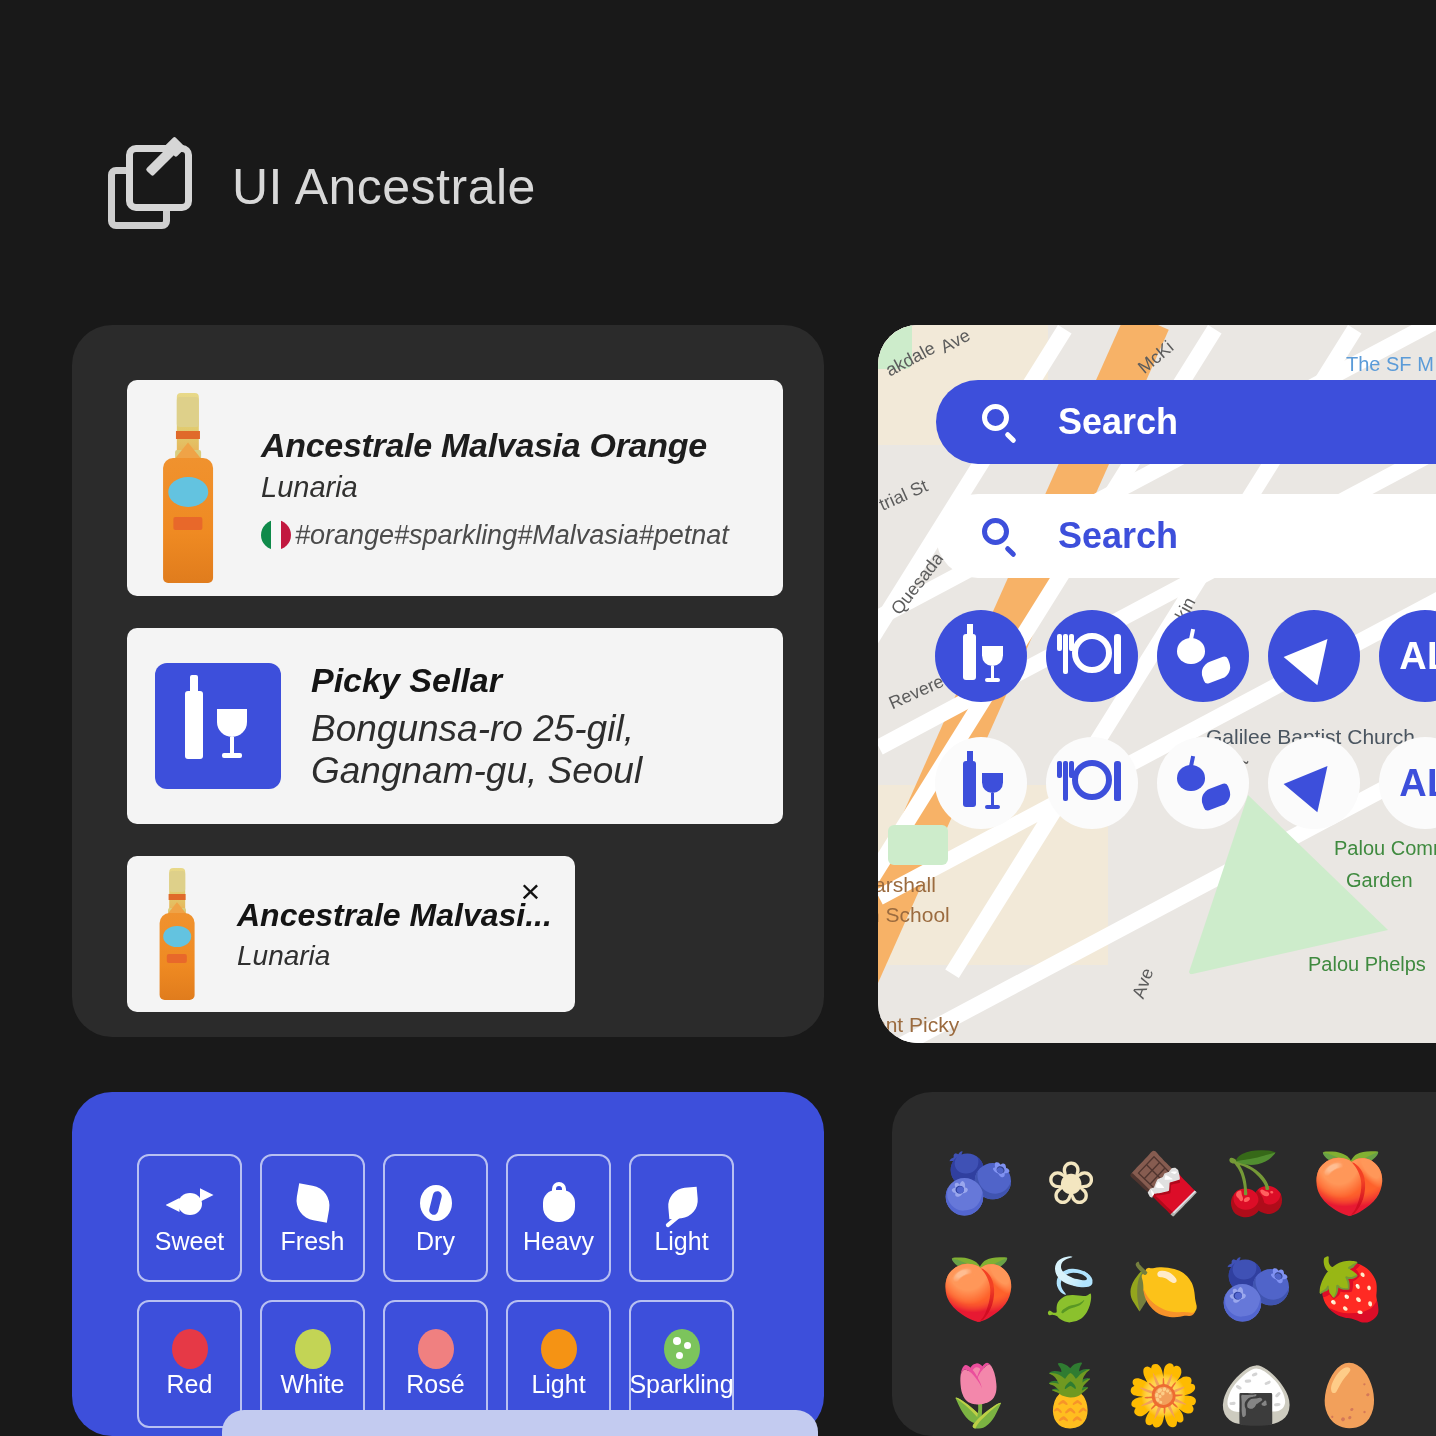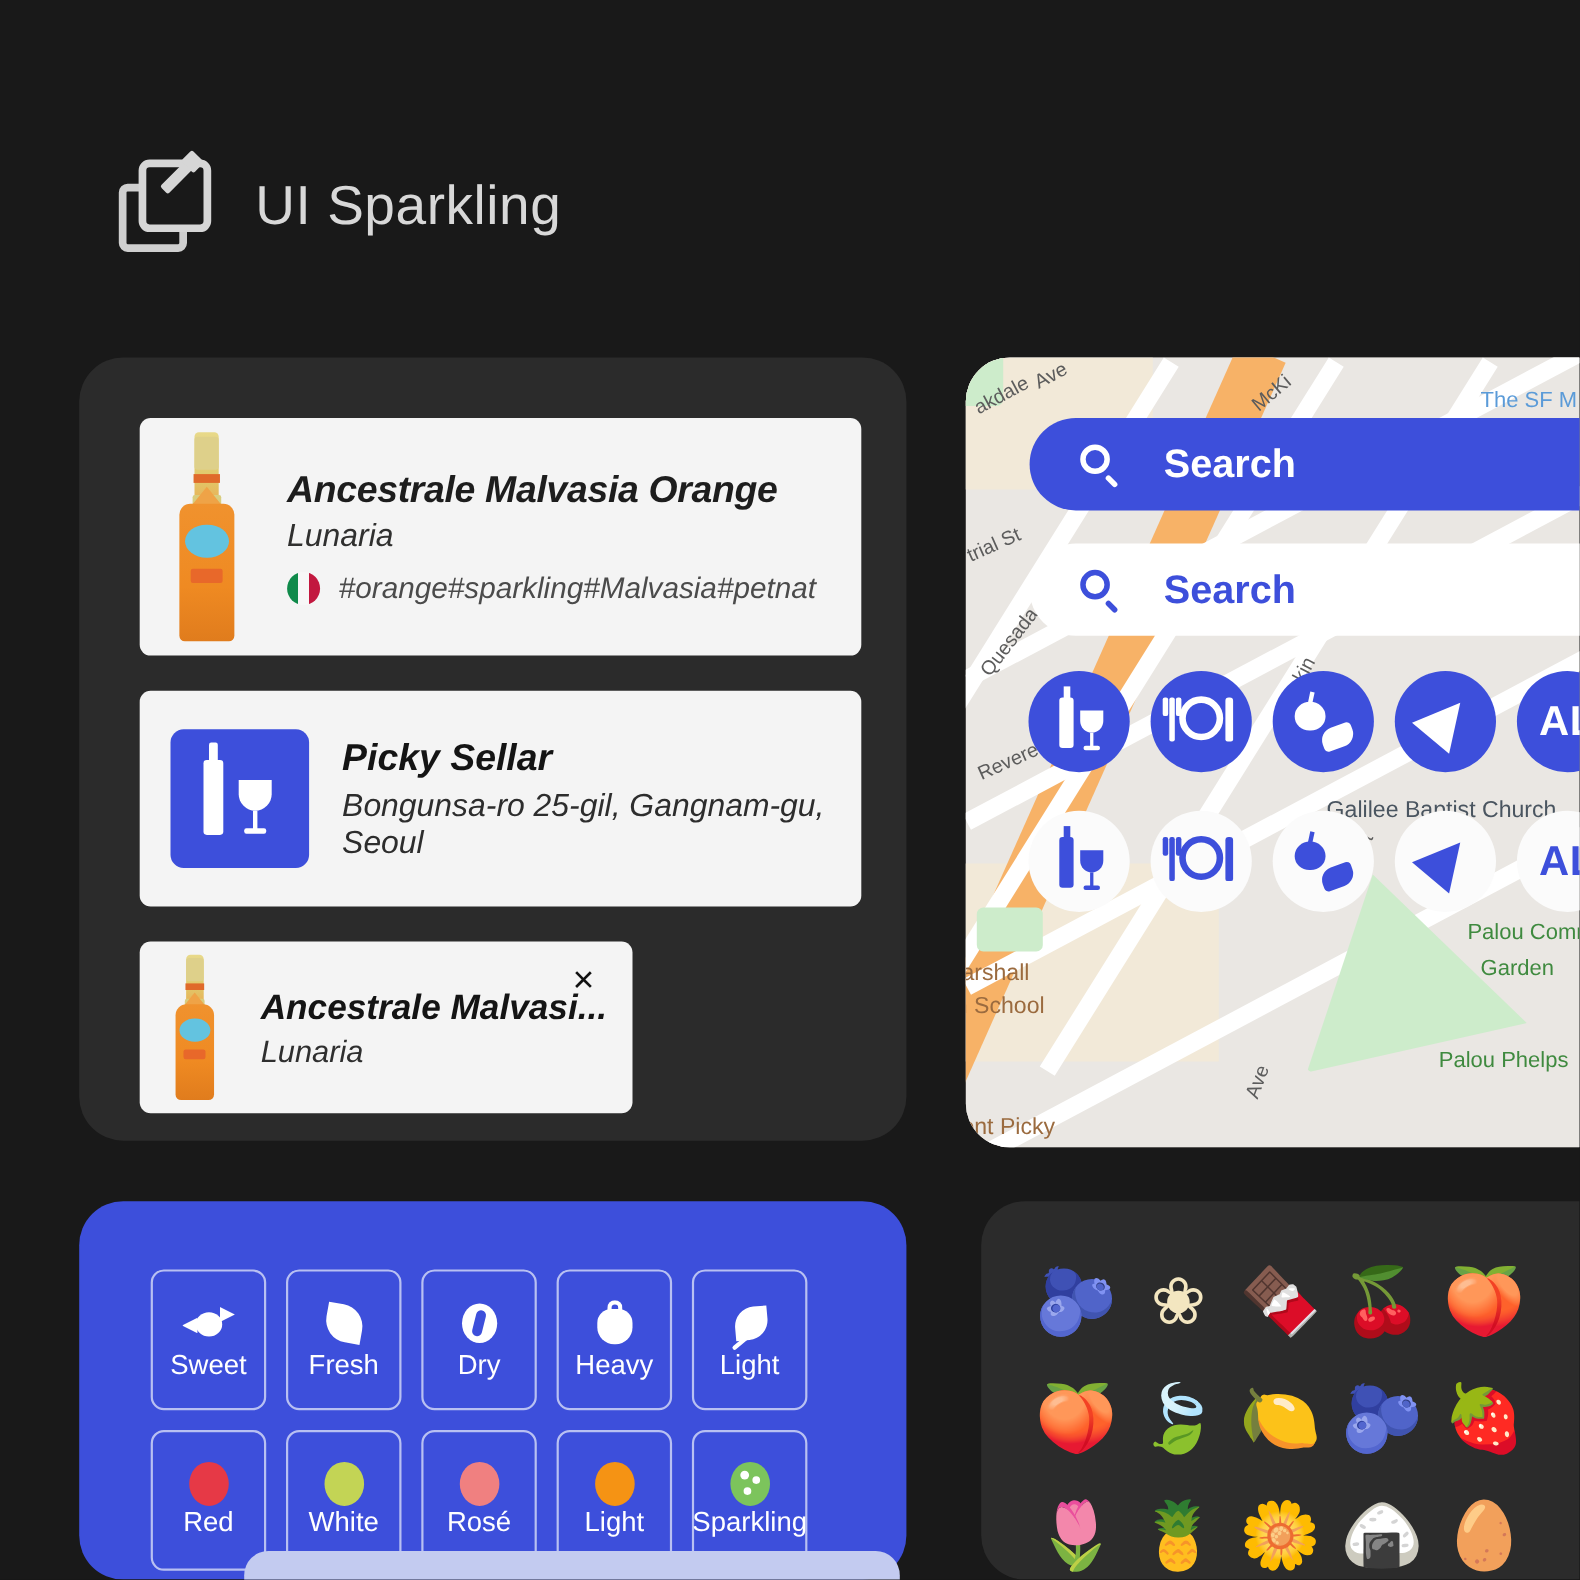--- a/index.html
+++ b/index.html
@@ -78,21 +78,21 @@
     width: 30%; height: 22%; background: #d9cd7e; border-radius: 2px;
   }
   .b-label-o {
     position: absolute; left: 50%; bottom: 28%; transform: translateX(-50%);
     width: 34%; height: 7%; background: #e8682a; border-radius: 2px;
   }
 
   .card-text { margin-left: 30px; }
   .wine-title { font-size: 34px; font-weight: 700; color: #1d1d1d; letter-spacing: -0.3px; }
   .wine-sub { font-size: 29px; font-weight: 400; color: #30302f; margin-top: 6px; }
-  .wine-tags { display: flex; align-items: center; gap: 17px; margin-top: 16px; }
+  .wine-tags { display: flex; align-items: center; gap: 4px; margin-top: 16px; }
   .flag {
     width: 30px; height: 30px; border-radius: 50%; flex: none;
     background: linear-gradient(90deg,#0f8a4a 0%,#0f8a4a 33%,#f7f7f7 33%,#f7f7f7 66%,#c2183f 66%,#c2183f 100%);
   }
   .tags-text { font-size: 27px; color: #4b4b4b; }
 
   .store-icon {
     width: 126px; height: 126px; background: #3d4fdb; border-radius: 12px;
     flex: none; position: relative;
   }
@@ -103,21 +103,21 @@
   .si-bottle::before {
     content: ""; position: absolute; left: 5px; top: -16px; width: 8px; height: 18px; background: #fff; border-radius: 2px;
   }
   .si-glass {
     position: absolute; left: 62px; top: 46px; width: 30px; height: 28px;
     background: #fff; border-radius: 0 0 15px 15px;
   }
   .si-glass::before { content:""; position:absolute; left:13px; top:28px; width:4px; height:18px; background:#fff; }
   .si-glass::after { content:""; position:absolute; left:5px; top:44px; width:20px; height:5px; background:#fff; border-radius:2px; }
   .store-title { font-size: 34px; font-weight: 700; color: #141414; }
-  .store-addr { font-size: 29px; color: #2d2d2d; margin-top: 8px; }
+  .store-addr { font-size: 37px; color: #2d2d2d; margin-top: 8px; }
 
   .mini-title { font-size: 32px; font-weight: 700; color: #141414; }
   .mini-sub { font-size: 28px; color: #2f2f2f; margin-top: 6px; }
   .close-x {
     position: absolute; right: 28px; top: 18px; width: 34px; height: 34px;
     color: #111; font-size: 34px; line-height: 34px; text-align: center; font-weight: 400;
   }
 
   
   .panel-map {
@@ -241,21 +241,21 @@
 
 <div class="page">
 
   <div class="header">
     <div class="header-icon">
       <div class="hi-back"></div>
       <div class="hi-front">
           <div class="hi-pen"></div>
         </div>
     </div>
-    <div class="header-title">UI Sparkling</div>
+    <div class="header-title">UI Ancestrale</div>
   </div>
 
   <div class="panel-list">
 
     <div class="card card-wine">
       <div class="bottle-img">
         <div class="b-neck"></div>
           <div class="b-cap"></div>
           <div class="b-ring"></div>
         <div class="b-label-y"></div>

